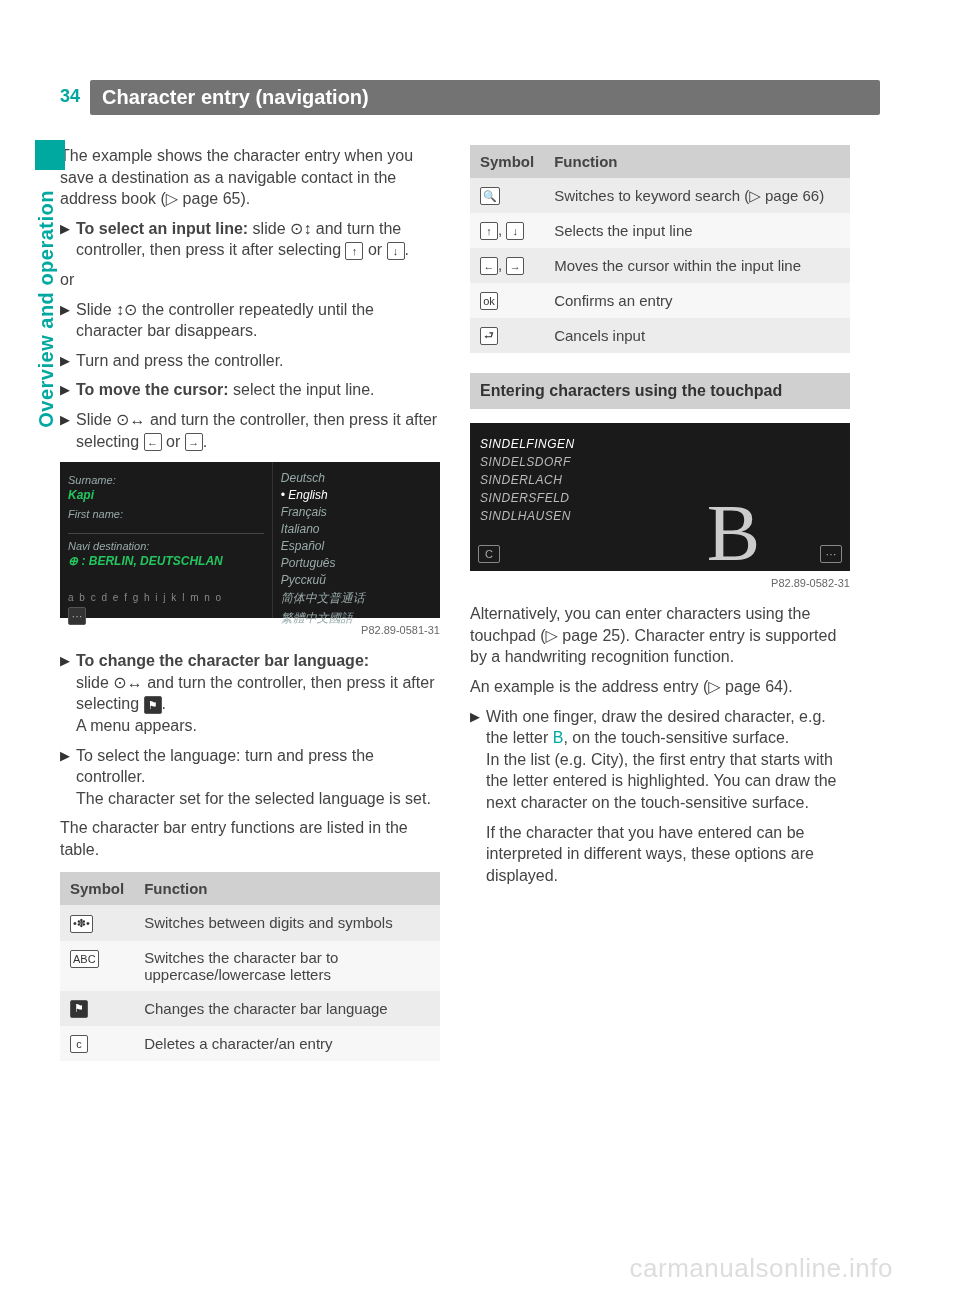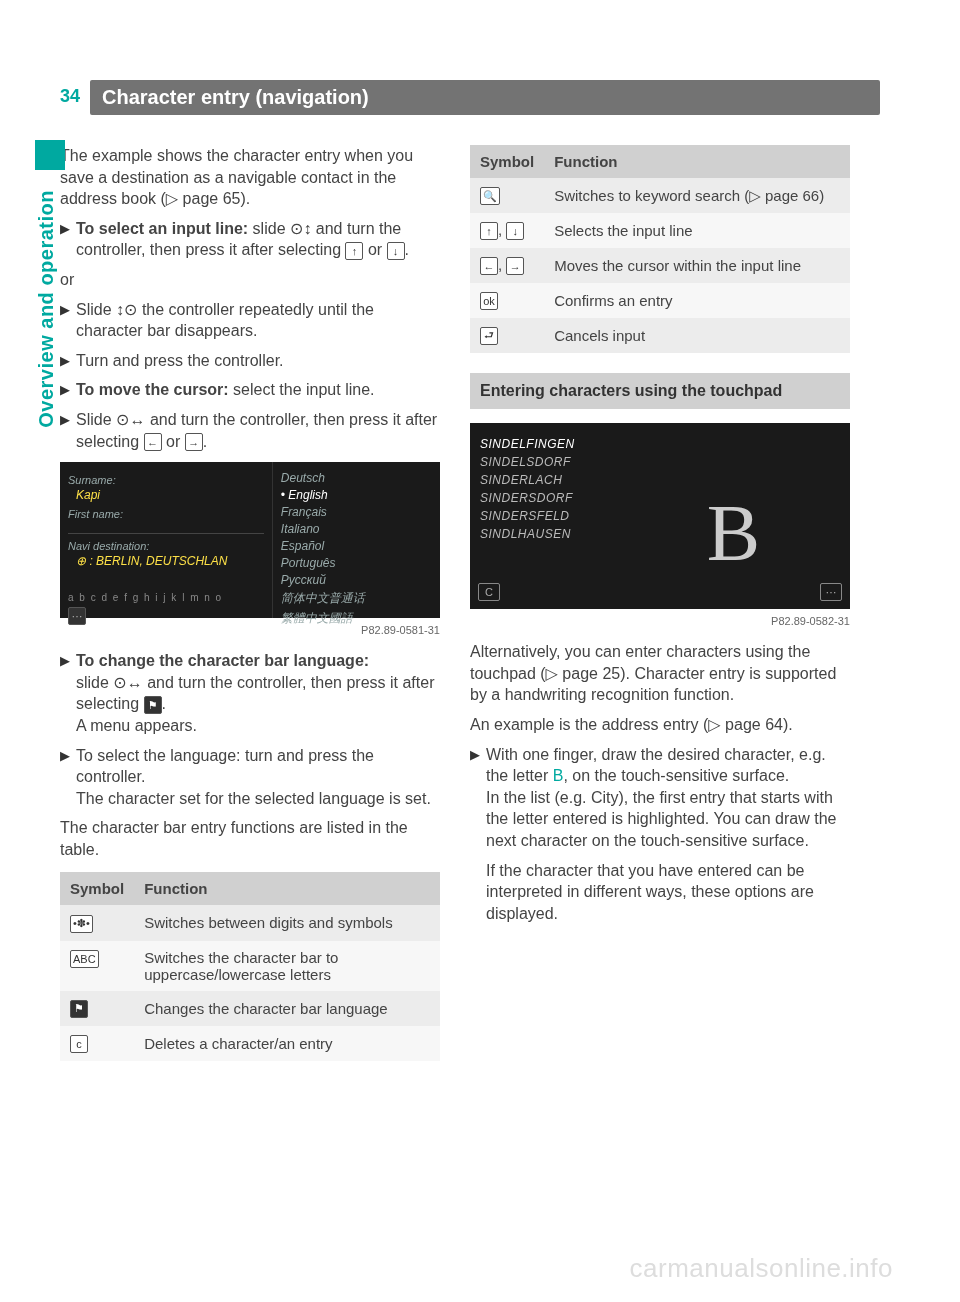--- a/index.html
+++ b/index.html
@@ -91,21 +91,21 @@
     background: #1a1a1a;
     margin: 10px 0 6px 0;
     color: #d0d0d0;
     font-family: Arial, sans-serif;
     font-size: 12px;
   }
   .shot1 { height: 156px; display: flex; }
   .shot1-left { width: 56%; padding: 8px; border-right: 1px solid #333; }
   .shot1-right { width: 44%; padding: 6px 8px; }
   .shot1-left .label { font-style: italic; color: #9aa; font-size: 11px; margin: 4px 0 2px; }
-  .shot1-left .val { color: #fde047; font-size: 12px; margin-bottom: 6px; font-weight: normal; font-style: italic; margin-left: 8px; }
+  .shot1-left .val { color: #22c55e; font-size: 12px; margin-bottom: 6px; font-weight: bold; font-style: italic; }
   .shot1-left .line-field { border-bottom: 1px solid #444; height: 12px; margin: 2px 0 6px; }
   .shot1-left .charbar { color: #888; font-size: 10px; letter-spacing: 1.5px; margin-top: 24px; }
   .shot1-left .icon-row { margin-top: 4px; }
   .shot1-right .selected { color: #fff; font-style: italic; font-size: 12px; }
   .shot1-right .selected::before { content: "• "; }
   .shot1-right div { font-style: italic; font-size: 12px; color: #9aa; margin: 3px 0; }
   .shot-caption { text-align: right; color: #666; font-size: 11px; margin-bottom: 14px; }
   .table {
     width: 100%;
     border-collapse: collapse;
@@ -122,21 +122,21 @@
   .table tr:nth-child(odd) td { background: #f7f7f7; }
   .table td:first-child { width: 70px; vertical-align: top; }
   .section-bar {
     background: #d0d0d0;
     font-weight: bold;
     padding: 8px 10px;
     margin: 20px 0 14px 0;
     color: #333;
     line-height: 1.25;
   }
-  .shot2 { height: 186px; position: relative; padding: 10px; }
+  .shot2 { height: 148px; position: relative; padding: 10px; }
   .shot2 .list div { font-style: italic; color: #bbb; font-size: 12px; margin: 4px 0; letter-spacing: 0.5px; }
   .shot2 .list div:first-child { color: #fff; }
   .shot2 .letter {
     position: absolute;
     right: 90px;
     top: 65px;
     font-family: cursive;
     font-size: 80px;
     color: #ccc;
   }
@@ -329,21 +329,20 @@
       </tbody>
         </table>
 
       <div class="section-bar">Entering characters using the touchpad</div>
 
       <div class="screenshot shot2">
         <div class="list">
           <div>SINDELFINGEN</div>
           <div>SINDELSDORF</div>
           <div>SINDERLACH</div>
-          <div>SINDERSDORF</div>
           <div>SINDERSFELD</div>
           <div>SINDLHAUSEN</div>
         </div>
         <div class="letter">B</div>
         <div class="corner-c">C</div>
         <div class="corner-r">⋯</div>
       </div>
       <div class="shot-caption">P82.89-0582-31</div>
 
       <p>Alternatively, you can enter characters using the touchpad (▷ page 25). Character entry is supported by a handwriting recognition function.</p>

